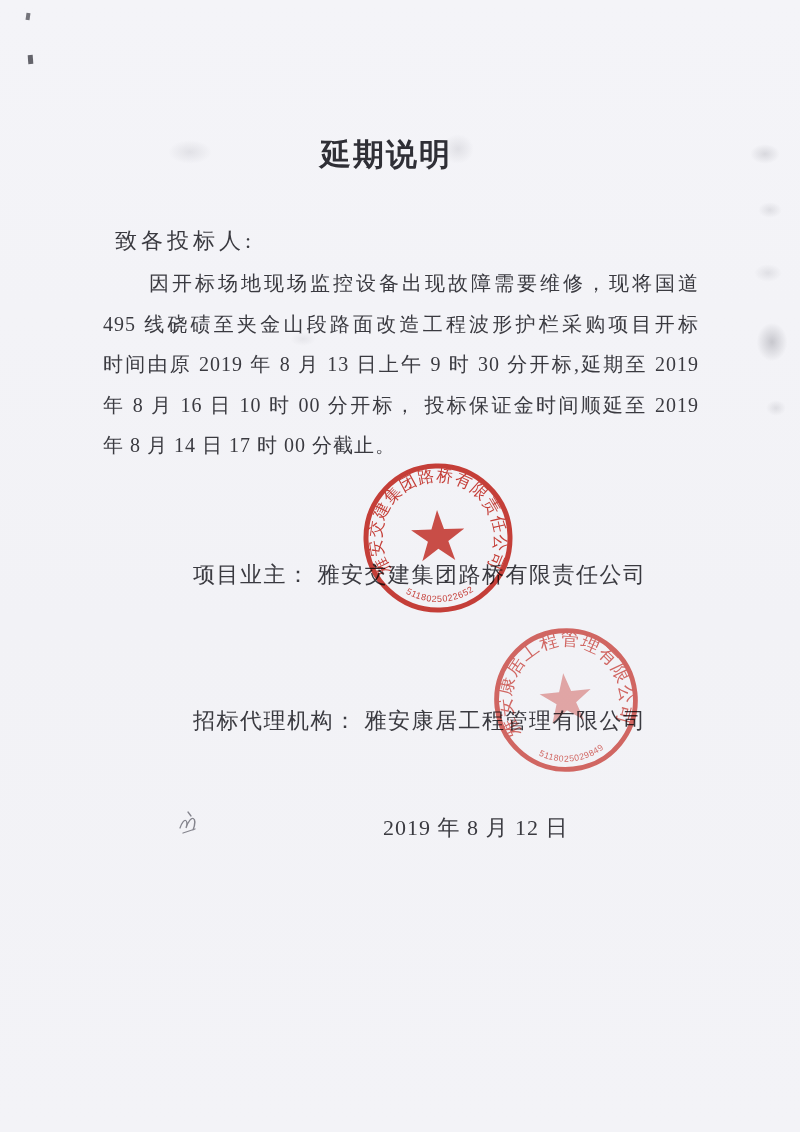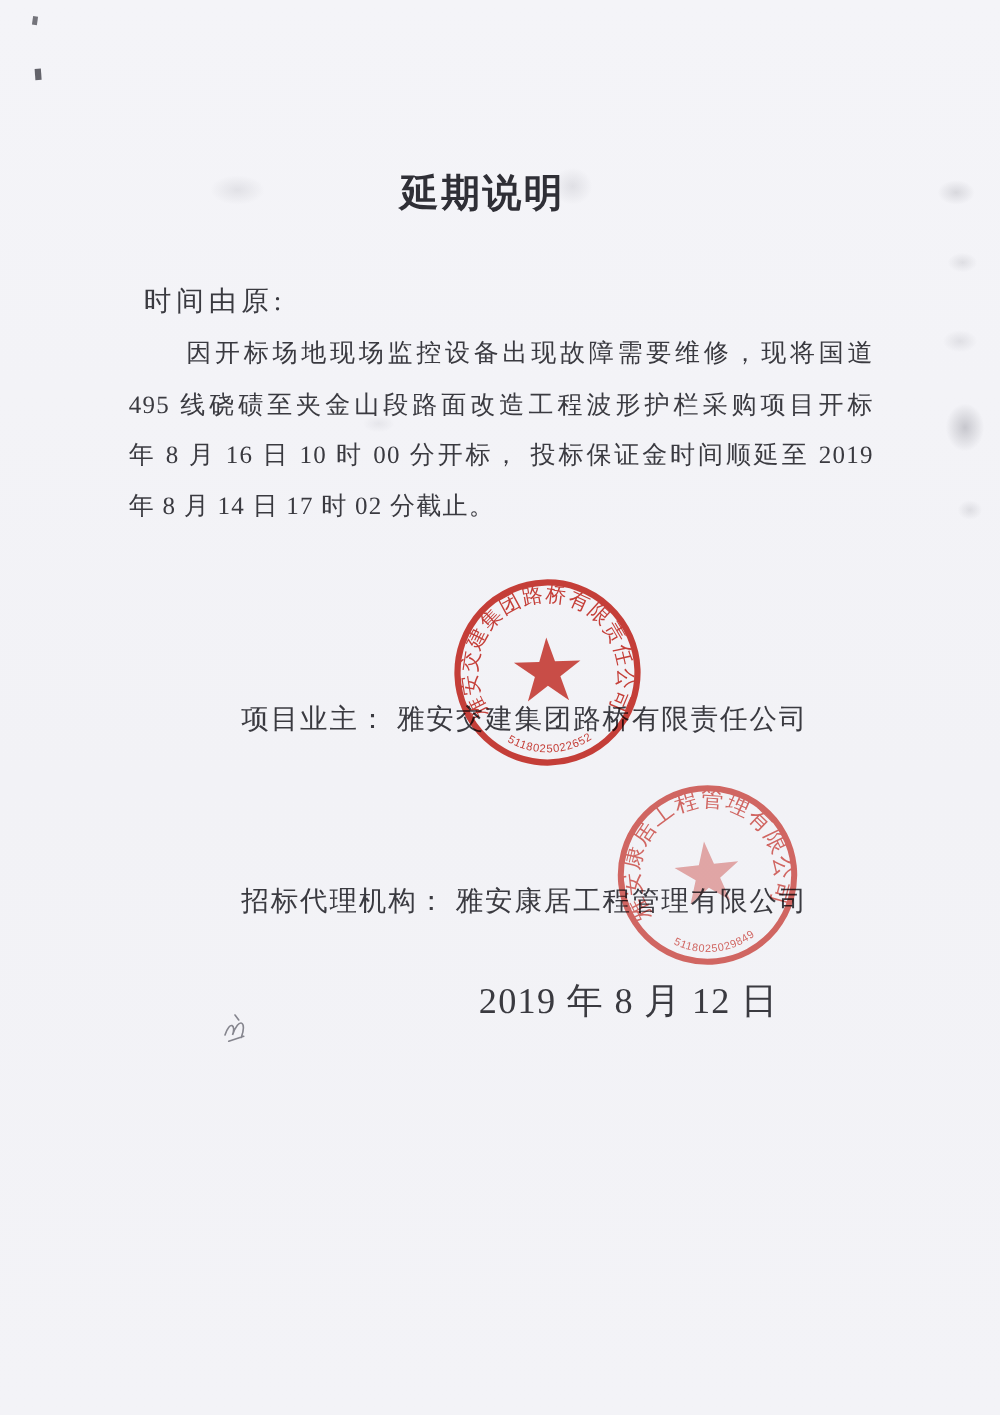--- a/index.html
+++ b/index.html
@@ -45,22 +45,22 @@
     position:absolute;left:193px;top:560px;
     font-size:22px;letter-spacing:1.5px;
     z-index:1;
   }
   .agency-line{
     position:absolute;left:193px;top:706px;
     font-size:22px;letter-spacing:1.5px;
     z-index:1;
   }
   .date-line{
-    position:absolute;left:383px;top:781px;
-    font-size:29px;letter-spacing:1px;text-align:center;
+    position:absolute;left:383px;top:813px;
+    font-size:22px;letter-spacing:1px;text-align:center;
   }
   
   .seal{
     position:absolute;
     mix-blend-mode:multiply;
     z-index:2;
     pointer-events:none;
   }
   .seal-owner{ left:356px;top:456px;width:164px;height:164px;opacity:.95;transform:rotate(-2deg); }
   .seal-agency{ left:487px;top:621px;width:158px;height:158px;opacity:.85;transform:rotate(-6deg); }
@@ -95,27 +95,28 @@
   <div class="smudge sm-e"></div>
   <div class="smudge sm-f"></div>
   <div class="smudge sm-g"></div>
   <div class="smudge sm-h"></div>
   <svg class="scribble" viewBox="0 0 30 34">
     <path d="M4,24 C8,12 13,16 10,24 C15,9 22,13 17,26 M7,29 l12,-4 M12,8 l3,4" fill="none" stroke="#6a6a74" stroke-width="1.3" stroke-linecap="round"></path>
   </svg>
 
   <div class="title">延期说明</div>
 
-  <div class="salutation">时间由原:</div>
+  <div class="salutation">致各投标人:</div>
 
   <div class="body-block">
     <div class="line first">因开标场地现场监控设备出现故障需要维修，现将国道</div>
     <div class="line">495 线硗碛至夹金山段路面改造工程波形护栏采购项目开标</div>
+    <div class="line">时间由原 2019 年 8 月 13 日上午 9 时 30 分开标,延期至 2019</div>
     <div class="line">年 8 月 16 日 10 时 00 分开标， 投标保证金时间顺延至 2019</div>
-    <div class="line last">年 8 月 14 日 17 时 02 分截止。</div>
+    <div class="line last">年 8 月 14 日 17 时 00 分截止。</div>
   </div>
 
   <div class="owner-line">项目业主： 雅安交建集团路桥有限责任公司</div>
 
   <div class="agency-line">招标代理机构： 雅安康居工程管理有限公司</div>
 
   <div class="date-line">2019 年 8 月 12 日</div>
 
   <svg class="seal seal-owner" viewBox="-82 -82 164 164">
     <circle r="72" fill="none" stroke-width="5" stroke="#cd372f"></circle>

